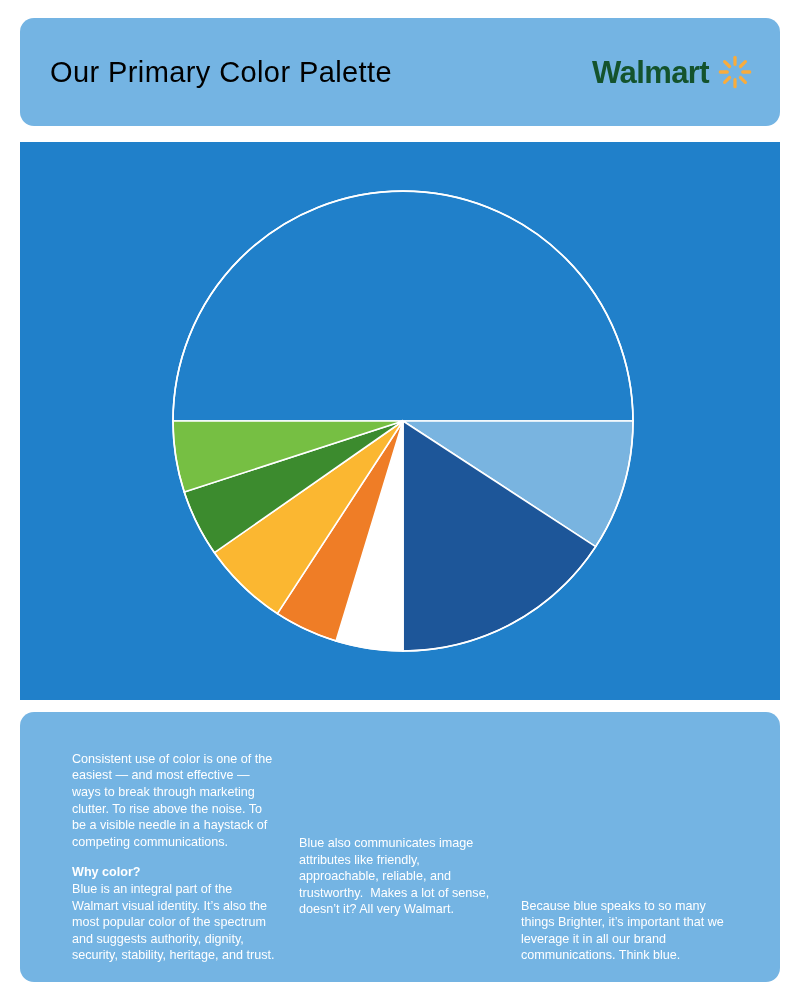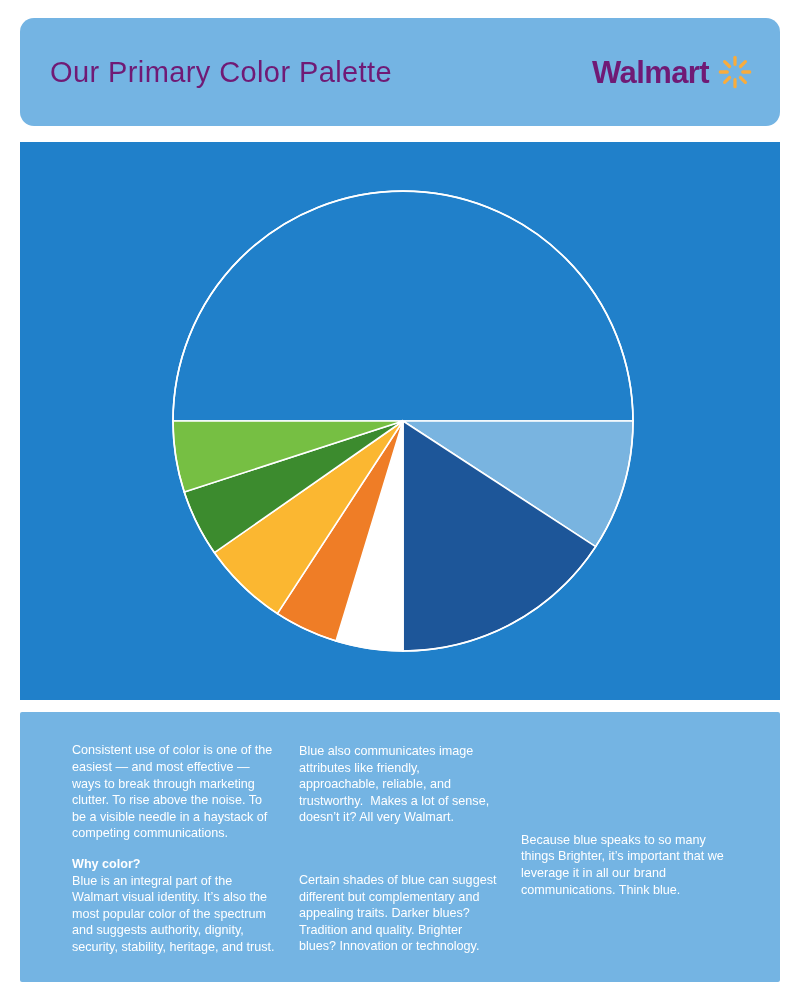--- a/index.html
+++ b/index.html
@@ -33,36 +33,36 @@
     box-sizing: border-box;
   }
   .header-title {
     position: absolute;
     left: 30px;
     top: 50%;
     transform: translateY(-50%);
     font-size: 29px;
     font-weight: 300;
     letter-spacing: 0.4px;
-    color: #701a75;
+    color: #000000;
     white-space: nowrap;
   }
   .brand-lockup {
     position: absolute;
     right: 28px;
     top: 50%;
     transform: translateY(-50%);
     display: flex;
     align-items: center;
     gap: 9px;
   }
   .brand-wordmark {
     font-size: 31px;
     font-weight: bold;
-    color: #701a75;
+    color: #14532d;
     letter-spacing: -0.6px;
     line-height: 1;
   }
   .spark-icon {
     width: 34px;
     height: 34px;
     display: block;
   }
 
   
@@ -86,26 +86,26 @@
   }
 
   
   .copy-panel {
     position: absolute;
     left: 20px;
     top: 712px;
     width: 760px;
     height: 270px;
     background: #74b4e3;
-    border-radius: 2px;
+    border-radius: 14px;
     box-sizing: border-box;
     padding: 22px 26px 18px 52px;
     display: flex;
     gap: 22px;
-    align-items: center;
+    align-items: flex-end;
   }
   .copy-col {
     flex: 1 1 0;
     color: #ffffff;
     font-size: 12.6px;
     line-height: 1.32;
   }
   .copy-col.col-1 { max-width: 205px; }
   .copy-col.col-2 { max-width: 200px; }
   .copy-col.col-3 { max-width: 205px; }
@@ -166,21 +166,20 @@
 
   <div class="copy-panel">
     <div class="copy-col col-1" id="copy-col-0">
         <p class="copy-para">Consistent use of color is one of the easiest — and most effective — ways to break through marketing clutter. To rise above the noise. To be a visible needle in a haystack of competing communications.</p>
         <p class="copy-head">Why color?</p>
         <p class="copy-para">Blue is an integral part of the Walmart visual identity. It’s also the most popular color of the spectrum and suggests authority, dignity, security, stability, heritage, and trust.</p>
       </div>
     <div class="copy-col col-2" id="copy-col-1">
         <p class="copy-para">Blue also communicates image attributes like friendly, approachable, reliable, and trustworthy.  Makes a lot of sense, doesn’t it? All very Walmart.</p>
         <div class="copy-spacer-lg"></div>
-        <p class="copy-para">Certain shades of blue can suggest different but complementary and appealing traits. Darker blues? Tradition and quality. Brighter blues? Innovation or technology.</p>
       </div>
     <div class="copy-col col-3" id="copy-col-2">
         <div class="copy-spacer-lg"></div>
         <p class="copy-para">Because blue speaks to so many things Brighter, it’s important that we leverage it in all our brand communications. Think blue.</p>
       </div>
   </div>
 
 </div>
 
 </body></html>

